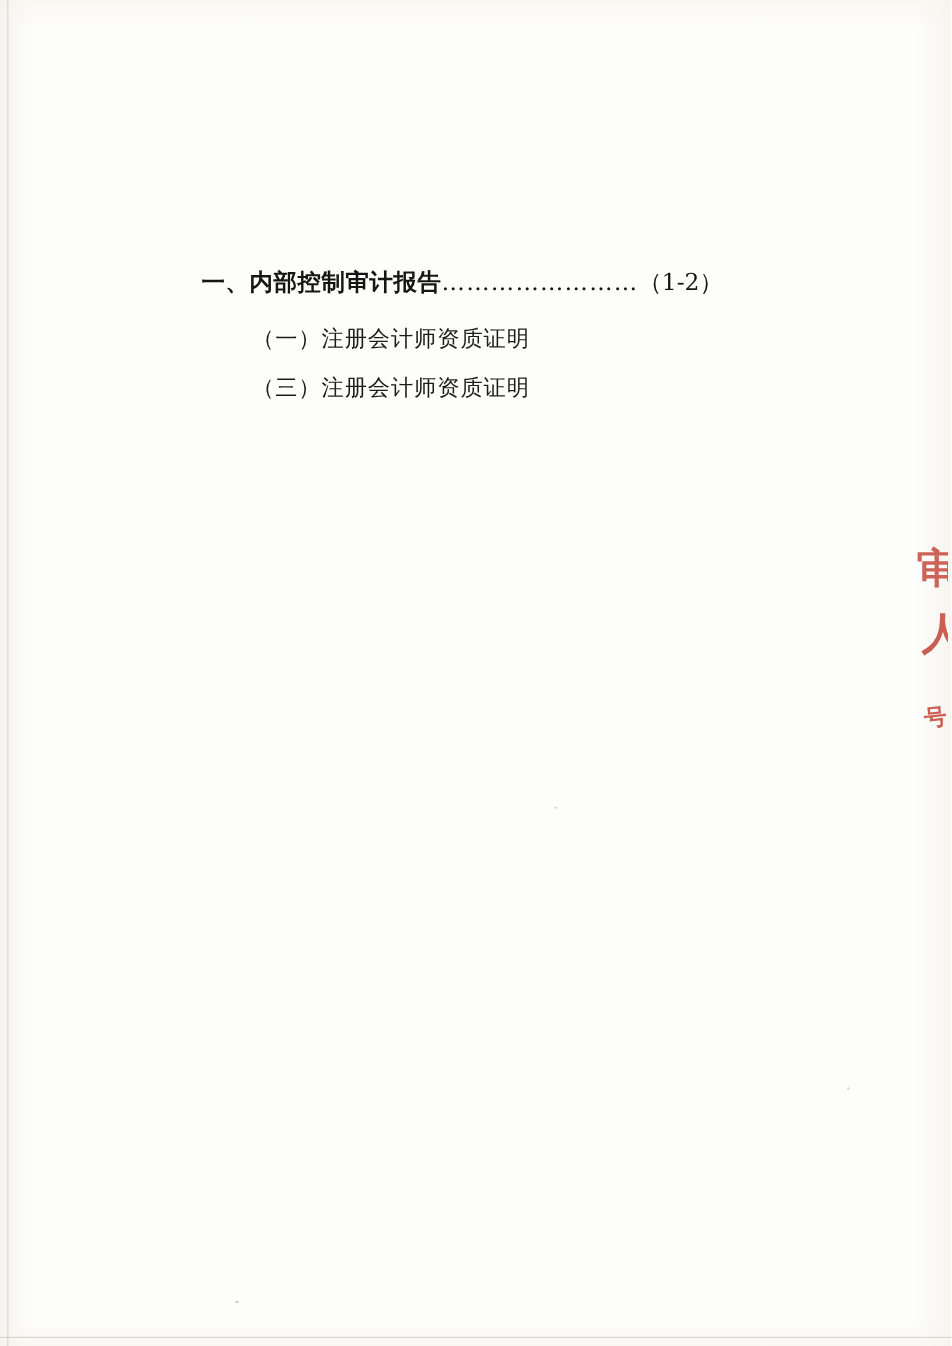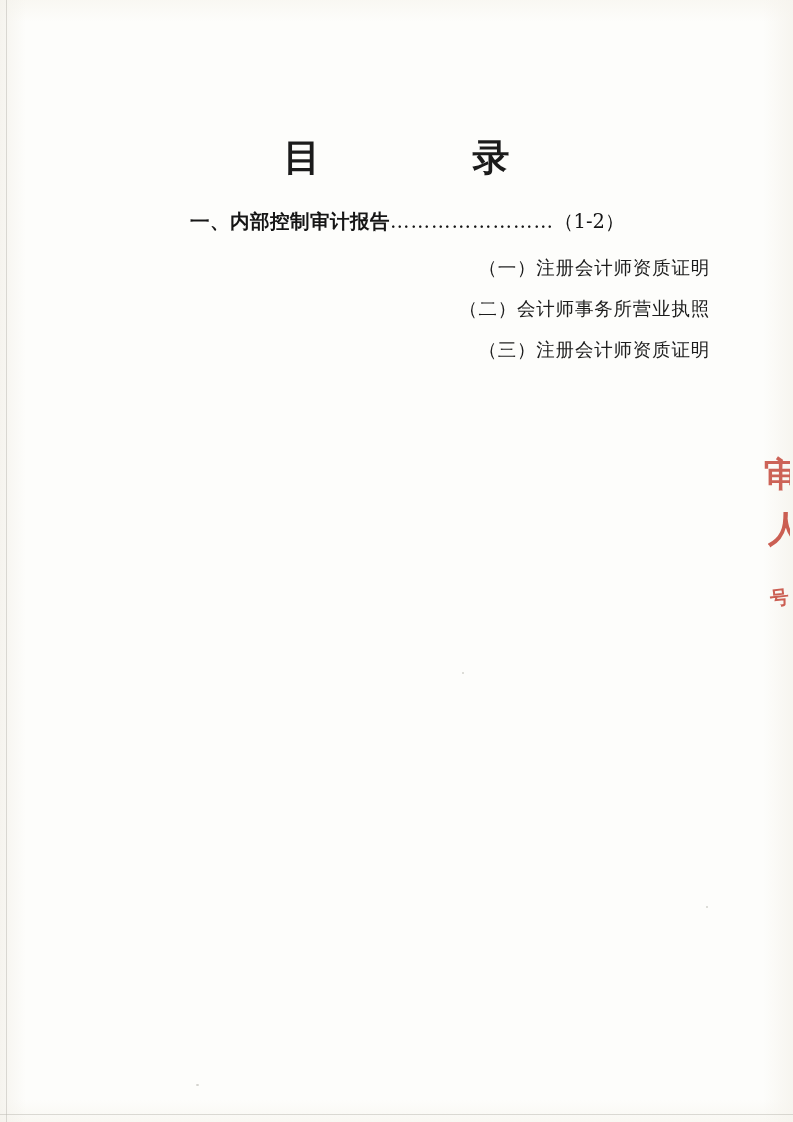--- a/index.html
+++ b/index.html
@@ -54,24 +54,23 @@
     font-family: "DejaVu Serif", serif;
     font-size: 37px;
     font-weight: bold;
     letter-spacing: 26px;
     text-indent: 26px;
     color: #1b1b1b;
   }
 
   .toc {
     position: absolute;
-    top: 208px;
+    top: 222px;
     left: 168px;
     width: 520px;
-    margin-left: 22px;
   }
 
   .toc-entry {
     font-family: "DejaVu Serif", serif;
     color: #151515;
   }
 
   .level1 {
     font-size: 19.5px;
     font-weight: bold;
@@ -88,21 +87,20 @@
     letter-spacing: 0px;
   }
 
   .level2 {
     font-size: 18.5px;
     margin-left: 42px;
     margin-bottom: 16px;
     white-space: nowrap;
     letter-spacing: 0.8px;
     color: #1c1c1c;
-    text-align: right;
   }
 
   
   .stamp {
     position: absolute;
     pointer-events: none;
   }
   .stamp-a {
     top: 455px;
     left: 764px;
@@ -151,31 +149,29 @@
   }
 </style>
 </head>
 <body>
 
 <div class="page">
   <div class="paper-tint"></div>
   <div class="edge-line-left"></div>
   <div class="edge-line-bottom"></div>
 
-  <div class="doc-title">目　　录</div>
 
   <div class="toc">
 
     <div class="toc-entry level1">
       <span>一、内部控制审计报告</span><span class="leader">……………………</span><span class="pages">（1-2）</span>
     </div>
 
 
     <div class="toc-entry level2">（一）注册会计师资质证明</div>
-    <div class="toc-entry level2">（二）会计师事务所营业执照</div>
     <div class="toc-entry level2">（三）注册会计师资质证明</div>
 
   </div>
 
   <div class="stamp stamp-a">审</div>
   <div class="stamp stamp-b">人</div>
   <div class="stamp stamp-c">号</div>
 
   <div class="speck" style="left:196px; top:1084px; width:3px; height:2px;"></div>
   <div class="speck" style="left:462px; top:672px; width:2px; height:2px;"></div>

